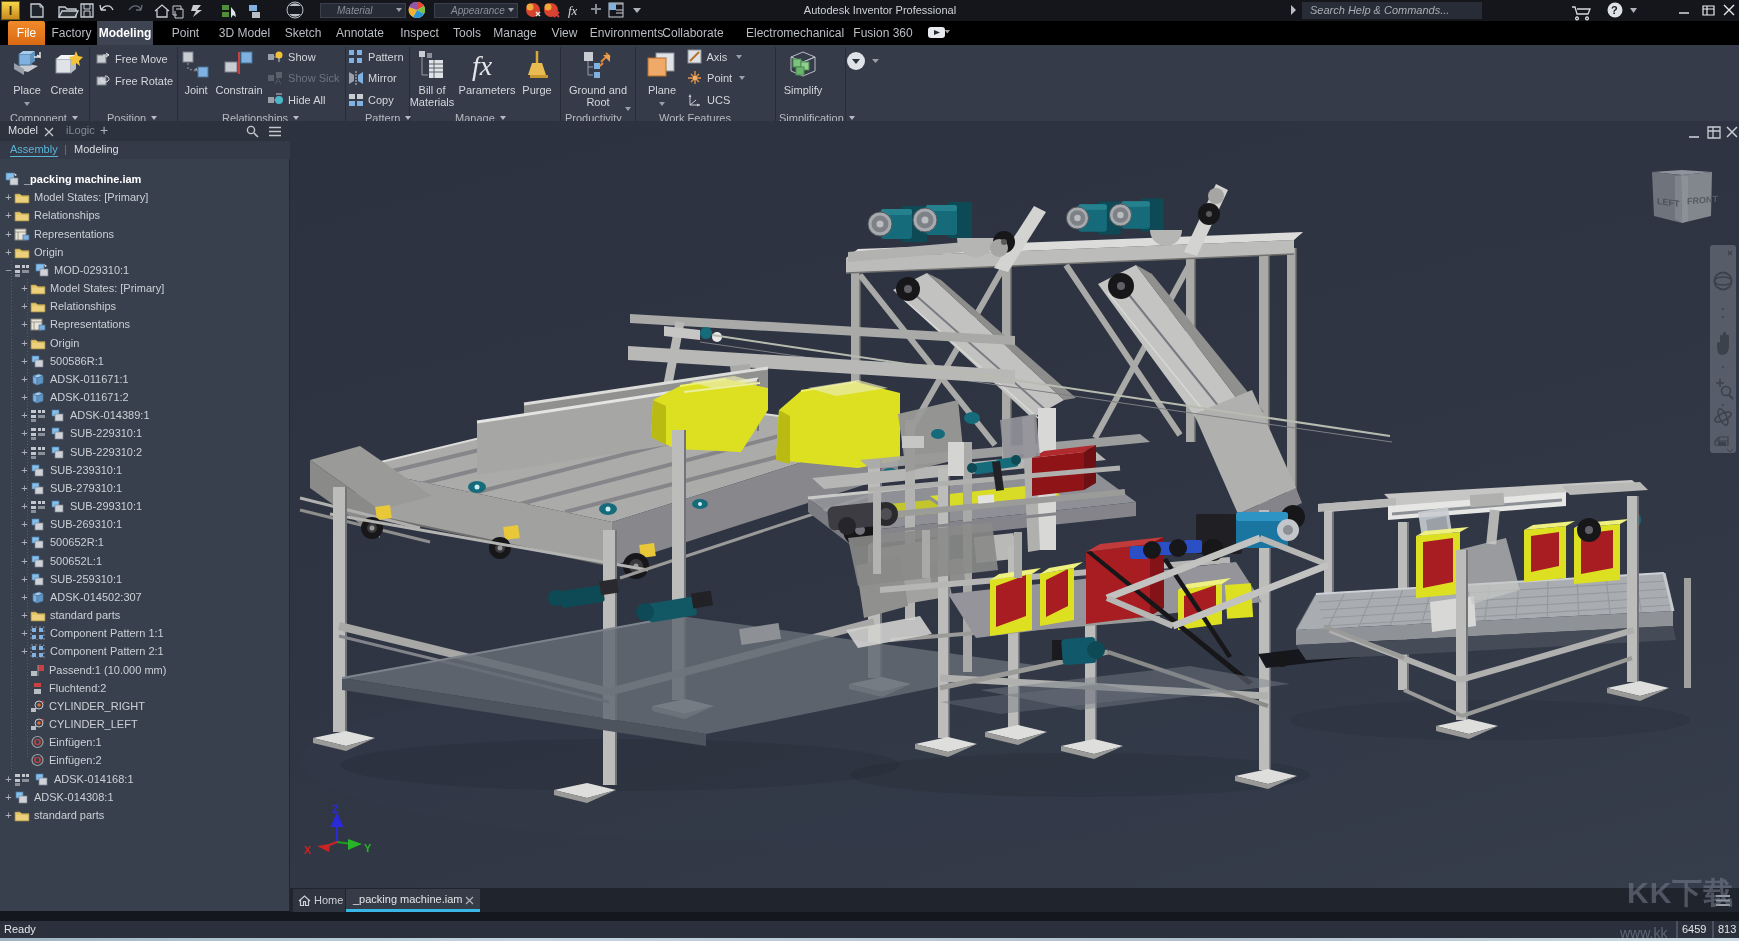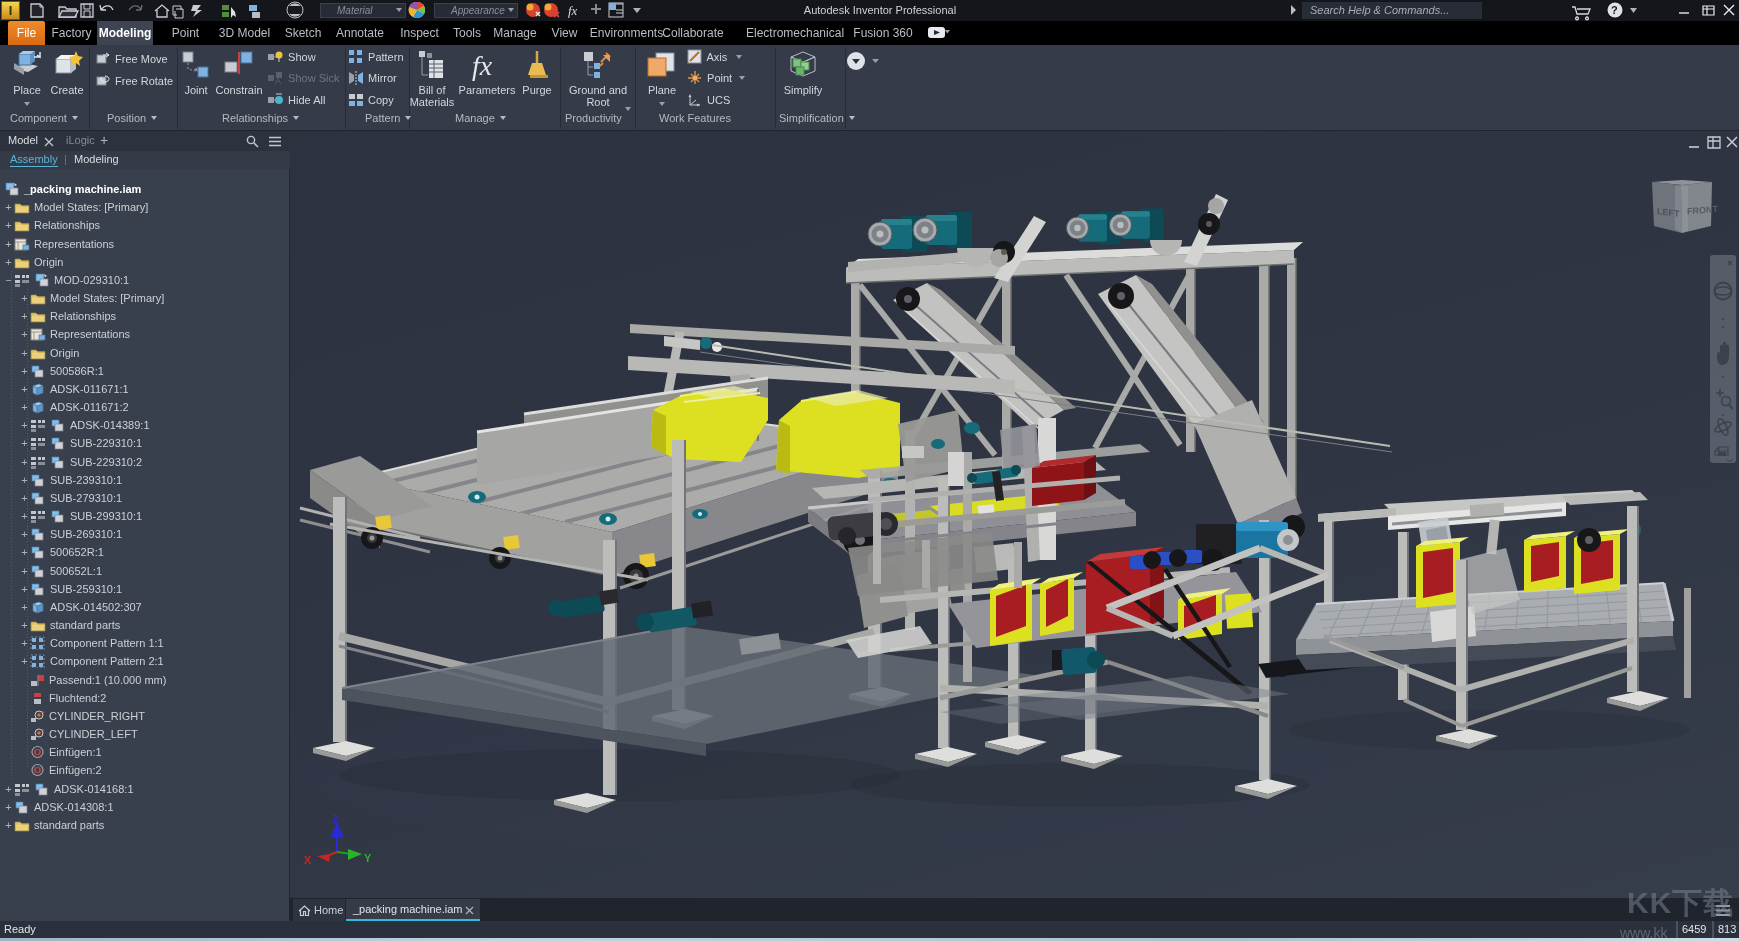--- a/index.html
+++ b/index.html
@@ -21,21 +21,21 @@
 
 .ribbon{position:absolute;left:0;top:45px;width:1739px;height:86px;background:#353b48;border-bottom:1px solid #20242c;}
 .rsep{position:absolute;top:2px;width:1px;height:82px;background:#272c36;}
 .rglabel{position:absolute;top:67px;height:16px;font-size:11px;color:#b6bac1;white-space:nowrap;}
 .rglabel .car{margin-left:5px;vertical-align:2px;border-top-color:#b6bac1;}
 .bigbtn{position:absolute;top:4px;text-align:center;font-size:11px;color:#d4d7dc;line-height:12px;}
 .bigbtn .bic{display:block;margin:0 auto 2px auto;position:relative;}
 .smallrow{position:absolute;height:18px;font-size:11px;color:#d4d7dc;line-height:18px;white-space:nowrap;}
 .smallrow.dis{color:#6d7680;}
 
-.main{position:absolute;left:0;top:131px;width:1455px;height:790px;}
+.main{position:absolute;left:0;top:121px;width:1455px;height:790px;}
 .panel{position:absolute;left:0;top:0;width:290px;height:790px;background:#39404d;border-right:1px solid #23272f;}
 .phead{position:absolute;left:0;top:0;width:290px;height:20px;background:#2d333e;color:#dcdfe3;font-size:11px;}
 .psub{position:absolute;left:0;top:20px;width:290px;height:18px;background:#343a47;font-size:11px;}
 .tree{position:absolute;left:0;top:40px;width:290px;height:750px;font-size:11px;color:#ccd0d6;}
 .trow{position:absolute;left:0;width:290px;height:18px;line-height:18px;white-space:nowrap;}
 .viewport{position:absolute;left:290px;top:0;width:1449px;height:790px;background:linear-gradient(165deg,#2c3240 0%,#2f3543 50%,#363d4b 100%);}
 .doctabs{position:absolute;left:0px;top:767px;width:1449px;height:24px;background:#20242d;}
 
 .statusbar{position:absolute;left:0;top:921px;width:1739px;height:17px;background:#2b313c;color:#e3e5e8;font-size:11px;}
 .bottomline{position:absolute;left:0;top:938px;width:1739px;height:3px;background:linear-gradient(90deg,#9fb4c4,#c2d4e0 30%,#aebfcc 70%,#cfdde6);}

